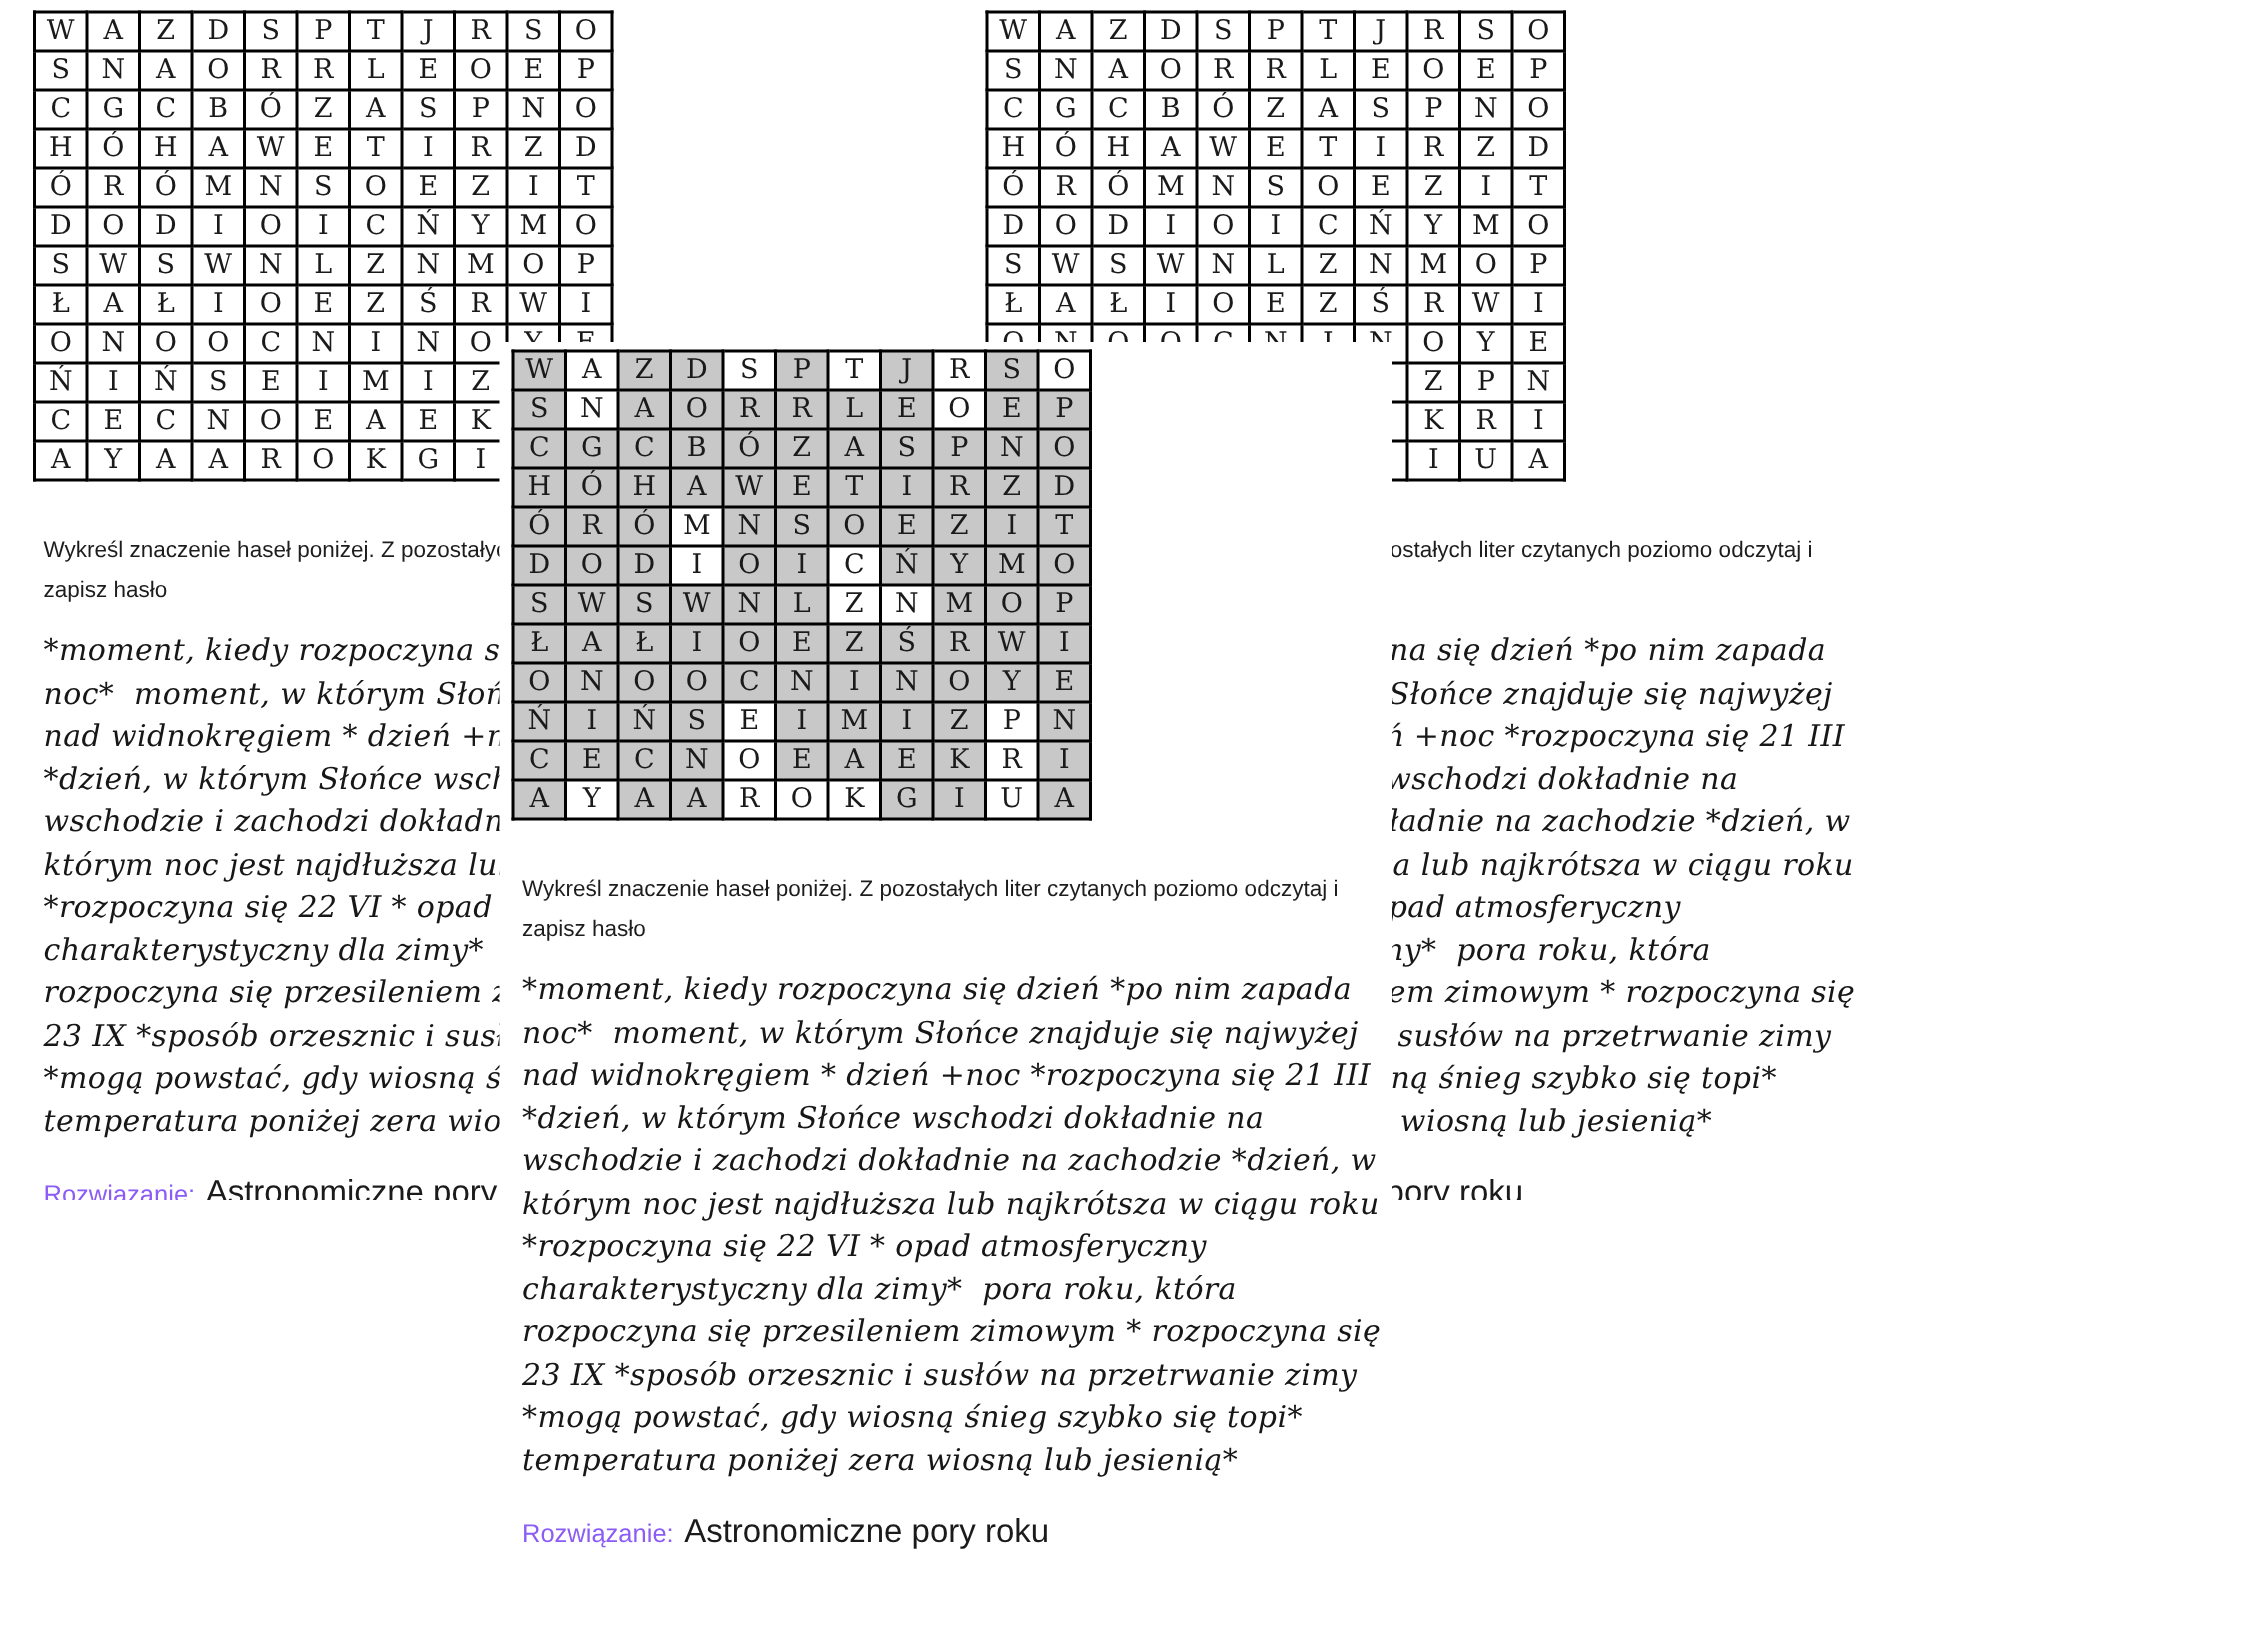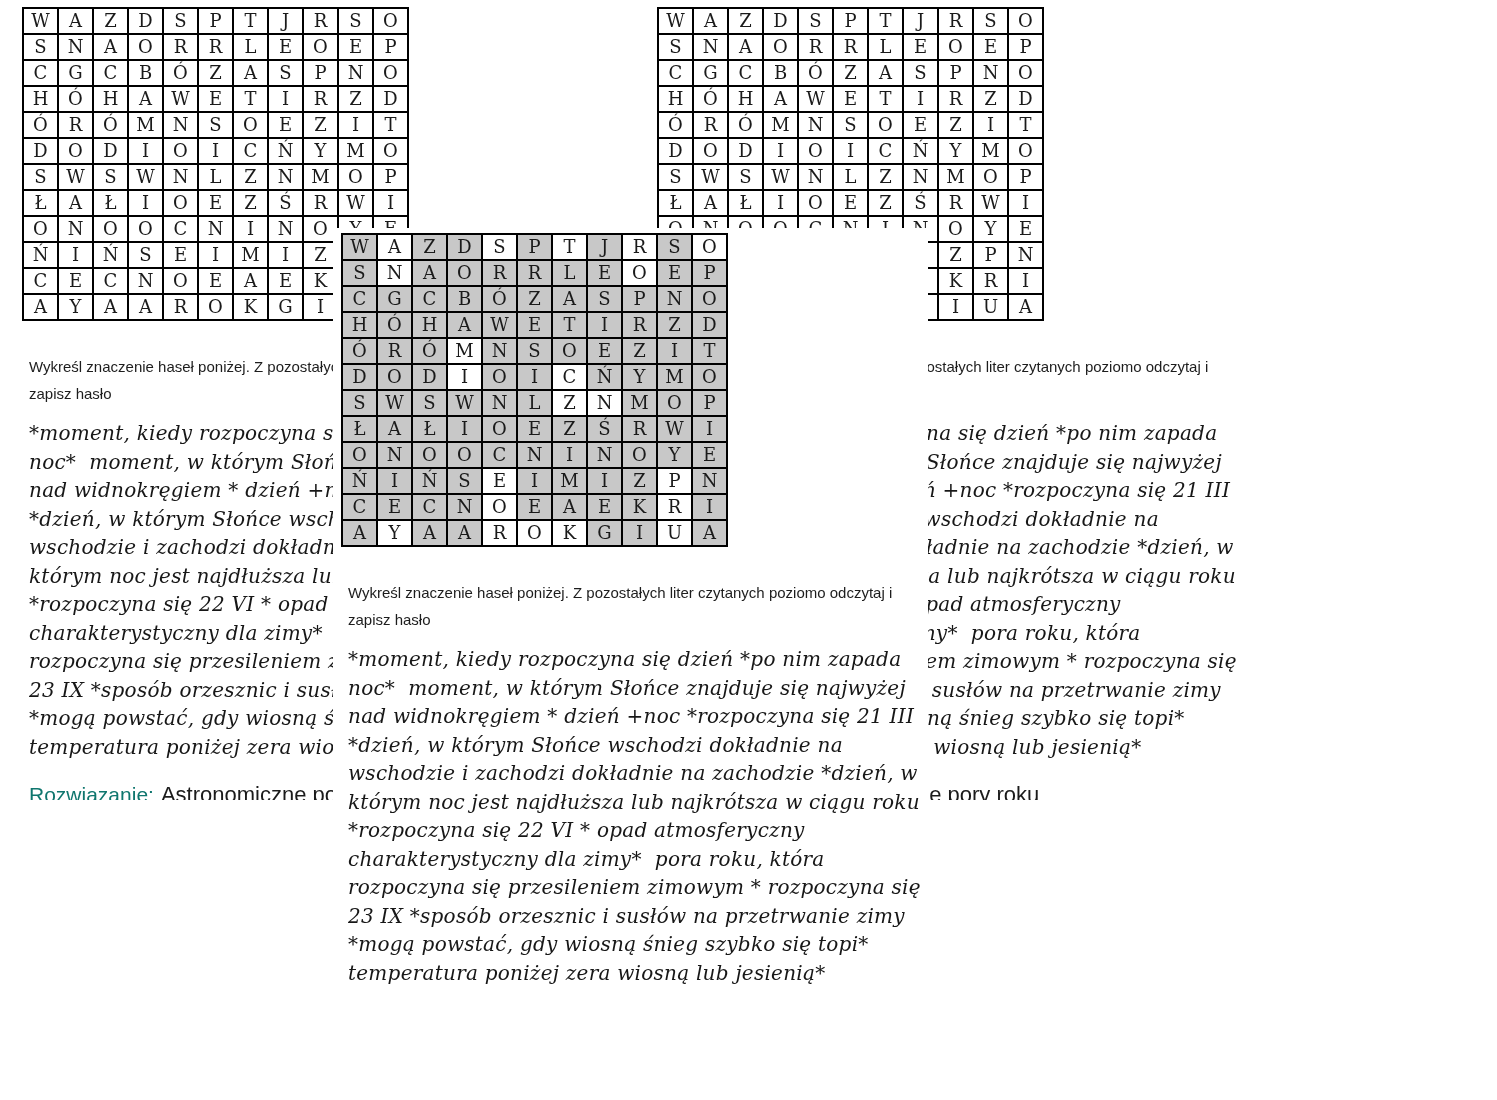--- a/index.html
+++ b/index.html
@@ -26,21 +26,21 @@
     position:absolute; left:15px; top:351px;
     font-size:15px; line-height:27px; color:#1d1d1d; white-space:pre;
   }
   .clues {
     position:absolute; left:15px; top:417px;
     font-family:"DejaVu Serif", serif; font-style:italic;
     font-size:20px; line-height:28.5px; letter-spacing:0.25px;
     color:#171717; white-space:pre;
   }
   .solution { position:absolute; left:15px; top:780px; white-space:nowrap; }
-  .sol-label { font-size:21px; color:#0f766e; }
+  .sol-label { font-size:17px; color:#8b5cf6; }
   .sol-text  { font-size:22px; color:#1b1b1b; margin-left:7px; }
 </style>
 </head>
 <body>
 
 <div class="stage">
 
   <section class="worksheet" id="ws-left">
     <table class="grid">
         <tbody>
@@ -569,15 +569,18 @@
 nad widnokręgiem * dzień +noc *rozpoczyna się 21 III
 *dzień, w którym Słońce wschodzi dokładnie na
 wschodzie i zachodzi dokładnie na zachodzie *dzień, w
 którym noc jest najdłuższa lub najkrótsza w ciągu roku
 *rozpoczyna się 22 VI * opad atmosferyczny
 charakterystyczny dla zimy*  pora roku, która
 rozpoczyna się przesileniem zimowym * rozpoczyna się
 23 IX *sposób orzesznic i susłów na przetrwanie zimy
 *mogą powstać, gdy wiosną śnieg szybko się topi*
 temperatura poniżej zera wiosną lub jesienią*</div>
+    <div class="solution">
+      <span class="sol-label">Rozwiązanie:</span><span class="sol-text">Astronomiczne pory roku</span>
+    </div>
   </section>
 
 </div>
 
 </body></html>

